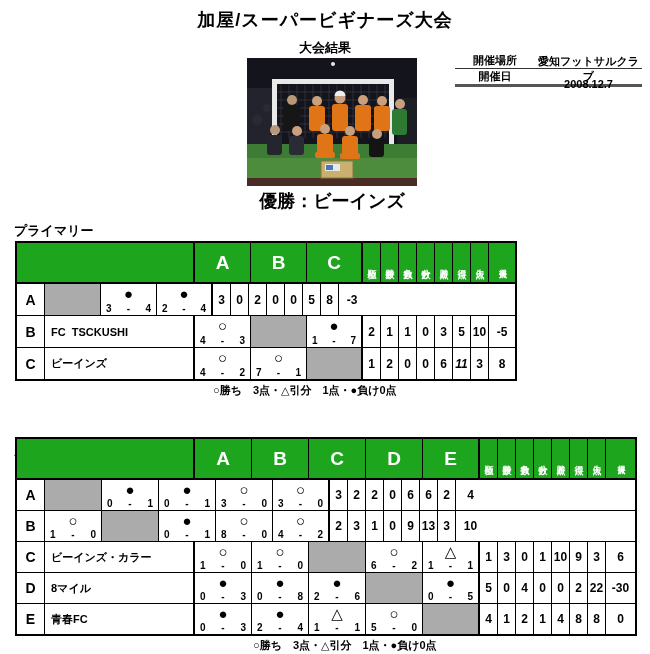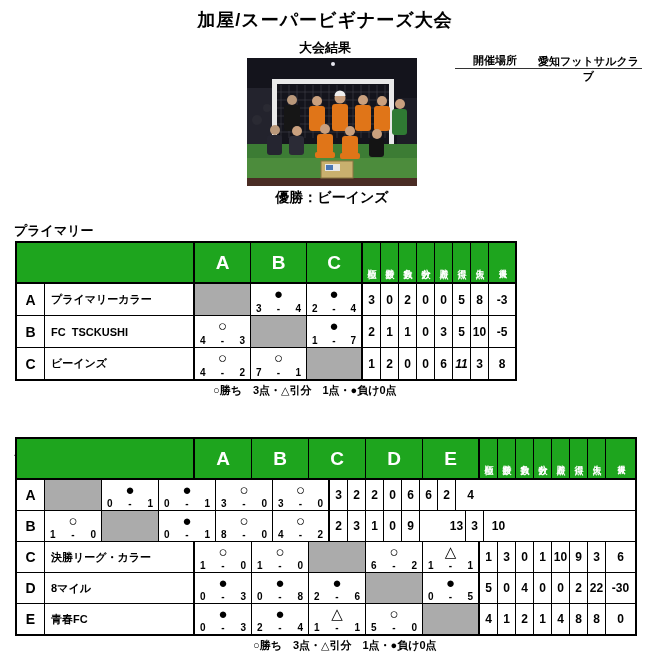--- a/index.html
+++ b/index.html
@@ -9,21 +9,21 @@
   .abs{position:absolute;}
   .page-title{top:8px;left:0;right:0;text-align:center;font-size:18px;letter-spacing:1px;}
   .page-subtitle{top:39px;left:0;right:0;text-align:center;font-size:13px;}
   .photo-wrap{left:247px;top:58px;width:170px;height:128px;}
   .info-table{left:455px;top:53px;width:187px;}
   .info-row{display:flex;height:15px;line-height:15px;font-size:11px;align-items:center;}
   .info-row.r1{border-bottom:1px solid #333;}
   .info-row.r2{border-bottom:3px solid #555;}
   .info-label{flex:0 0 80px;text-align:center;}
   .info-value{flex:1;text-align:center;margin-top:16px;}
-  .winner-line{left:237px;top:189px;width:190px;text-align:center;font-size:14px;}
+  .winner-line{left:237px;top:189px;width:190px;text-align:center;font-size:18px;}
   .section-title{font-size:13px;}
   .legend{font-size:11px;}
   .note-line{font-size:10px;}
 
   .league-table{border:2px solid #000;background:#fff;display:inline-block;}
   .trow{display:flex;border-bottom:1px solid #000;box-sizing:border-box;}
   .trow.head{border-bottom-width:2px;}
   .trow.last{border-bottom:none;}
   .c{border-right:1px solid #000;box-sizing:border-box;display:flex;align-items:center;
      justify-content:center;overflow:hidden;flex:0 0 auto;}
@@ -110,20 +110,24 @@
         <rect x="79" y="107" width="7" height="5" fill="#4a77b5"></rect>
       </g>
     </svg>
   </div>
 
   <div class="abs info-table">
     <div class="info-row r1">
       <span class="info-label">開催場所</span>
       <span class="info-value">愛知フットサルクラブ</span>
     </div>
+    <div class="info-row r2">
+      <span class="info-label">開催日</span>
+      <span class="info-value">2008.12.7</span>
+    </div>
   </div>
 
   <div class="abs winner-line">優勝：ビーインズ</div>
 
   <div class="abs section-title" style="left:14px;top:222px;">プライマリー</div>
   <div class="abs" style="left:15px;top:241px;" id="table-final"><div class="league-table"><div class="trow head" style="height: 41px;">
           <div class="c green b2" style="width: 178px;"></div>
           <div class="c green colletter" style="width: 56px;">A</div>
           <div class="c green colletter" style="width: 56px;">B</div>
           <div class="c green colletter b2" style="width: 56px;">C</div>
@@ -146,21 +150,20 @@
             <span class="vtxt">得点</span>
           </div>
           <div class="c green" style="width: 18px;">
             <span class="vtxt">失点</span>
           </div>
           <div class="c green noR" style="width: 26px;">
             <span class="vtxt small">得失点</span>
           </div>
         </div><div class="trow" style="height: 32px;">
           <div class="c rowletter" style="width: 28px;">A</div>
-          <div class="c tname b2" style="width: 150px;">プライマリーカラー</div>
           <div class="c match grayc" style="width: 56px;"></div>
           <div class="c match" style="width: 56px;">
             <div class="sym">●</div>
             <div class="scr">
               <span>3</span>
               <span>-</span>
               <span>4</span>
             </div>
           </div>
           <div class="c match b2" style="width: 56px;">
@@ -347,26 +350,26 @@
               <span>4</span>
               <span>-</span>
               <span>2</span>
             </div>
           </div>
           <div class="c stat" style="width: 18px;">2</div>
           <div class="c stat" style="width: 18px;">3</div>
           <div class="c stat" style="width: 18px;">1</div>
           <div class="c stat" style="width: 18px;">0</div>
           <div class="c stat" style="width: 18px;">9</div>
-          <div class="c stat" style="width: 18px; margin-left: 28px;">13</div>
+          <div class="c stat" style="width: 18px;">13</div>
           <div class="c stat" style="width: 18px;">3</div>
           <div class="c stat noR" style="width: 29px;">10</div>
         </div><div class="trow" style="height: 31px;">
           <div class="c rowletter" style="width: 28px;">C</div>
-          <div class="c tname b2" style="width: 150px;">決勝リーグ・カラー</div>
+          <div class="c tname b2" style="width: 150px;">ビーインズ・カラー</div>
           <div class="c match" style="width: 57px;">
             <div class="sym">○</div>
             <div class="scr">
               <span>1</span>
               <span>-</span>
               <span>0</span>
             </div>
           </div>
           <div class="c match" style="width: 57px;">
             <div class="sym">○</div>

